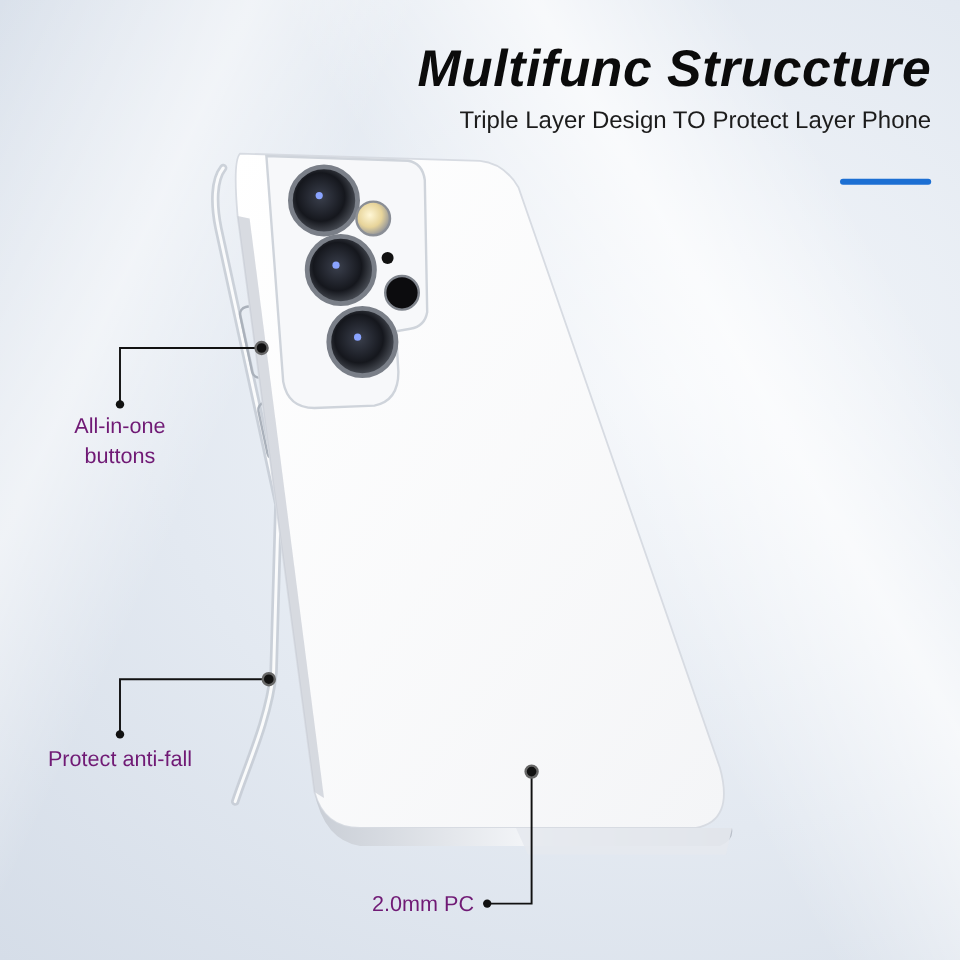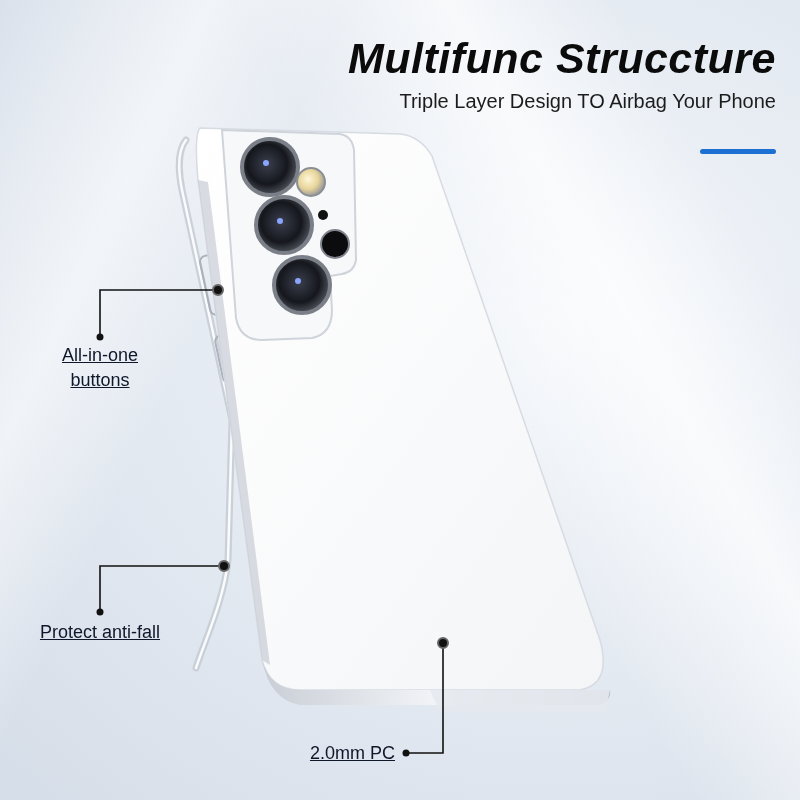--- a/index.html
+++ b/index.html
@@ -10,22 +10,22 @@
           linear-gradient(115deg, rgba(255,255,255,0) 0%, rgba(255,255,255,0.55) 18%, rgba(255,255,255,0) 30%),
           linear-gradient(60deg, rgba(255,255,255,0) 55%, rgba(255,255,255,0.7) 72%, rgba(255,255,255,0) 85%),
           radial-gradient(ellipse at 70% 40%, #f3f6fa 0%, #e3e9f1 55%, #d5dde8 100%); }
   .title { position:absolute; right:24px; top:22px; font-size:43px; font-weight:bold;
            font-style:italic; color:#0b0b0b; letter-spacing:0.5px; white-space:nowrap;margin-top:12px; }
   .subtitle { position:absolute; right:24px; top:90px; font-size:20px; color:#1c1c1c;
               white-space:nowrap; }
   .accent-bar { position:absolute; left:700px; top:149px; width:76px; height:5px;
                 border-radius:3px; background:#1c6fd3; }
   svg.art { position:absolute; left:0; top:0; }
-  .label { position:absolute; font-size:18px; color:#0f172a; text-align:center;
-           line-height:25px; white-space:nowrap;text-decoration:underline; }
+  .label { position:absolute; font-size:18px; color:#701a75; text-align:center;
+           line-height:25px; white-space:nowrap; }
 </style>
 </head>
 <body>
 
 <div class="bg"></div>
 
 <svg class="art" width="800" height="800" viewBox="0 0 800 800">
   <defs>
     <linearGradient id="body" x1="0" y1="0" x2="1" y2="1">
       <stop offset="0" stop-color="#ffffff"></stop>
@@ -87,21 +87,21 @@
     <circle cx="218" cy="290" r="5" stroke="#666" stroke-width="2"></circle>
     <circle cx="100" cy="337" r="3.5"></circle>
     <circle cx="224" cy="566" r="5" stroke="#666" stroke-width="2"></circle>
     <circle cx="100" cy="612" r="3.5"></circle>
     <circle cx="443" cy="643" r="5" stroke="#666" stroke-width="2"></circle>
     <circle cx="406" cy="753" r="3.5"></circle>
   </g>
 </svg>
 
 <div class="title">Multifunc Struccture</div>
-<div class="subtitle">Triple Layer Design TO Airbag Your Phone</div>
+<div class="subtitle">Triple Layer Design TO Protect Layer Phone</div>
 <div class="accent-bar"></div>
 
 <div class="label" style="left:40px; top:343px; width:120px;">
   <div>All-in-one</div>
   <div>buttons</div>
 </div>
 
 <div class="label" style="left:20px; top:620px; width:160px;">
   <div>Protect anti-fall</div>
 </div>

